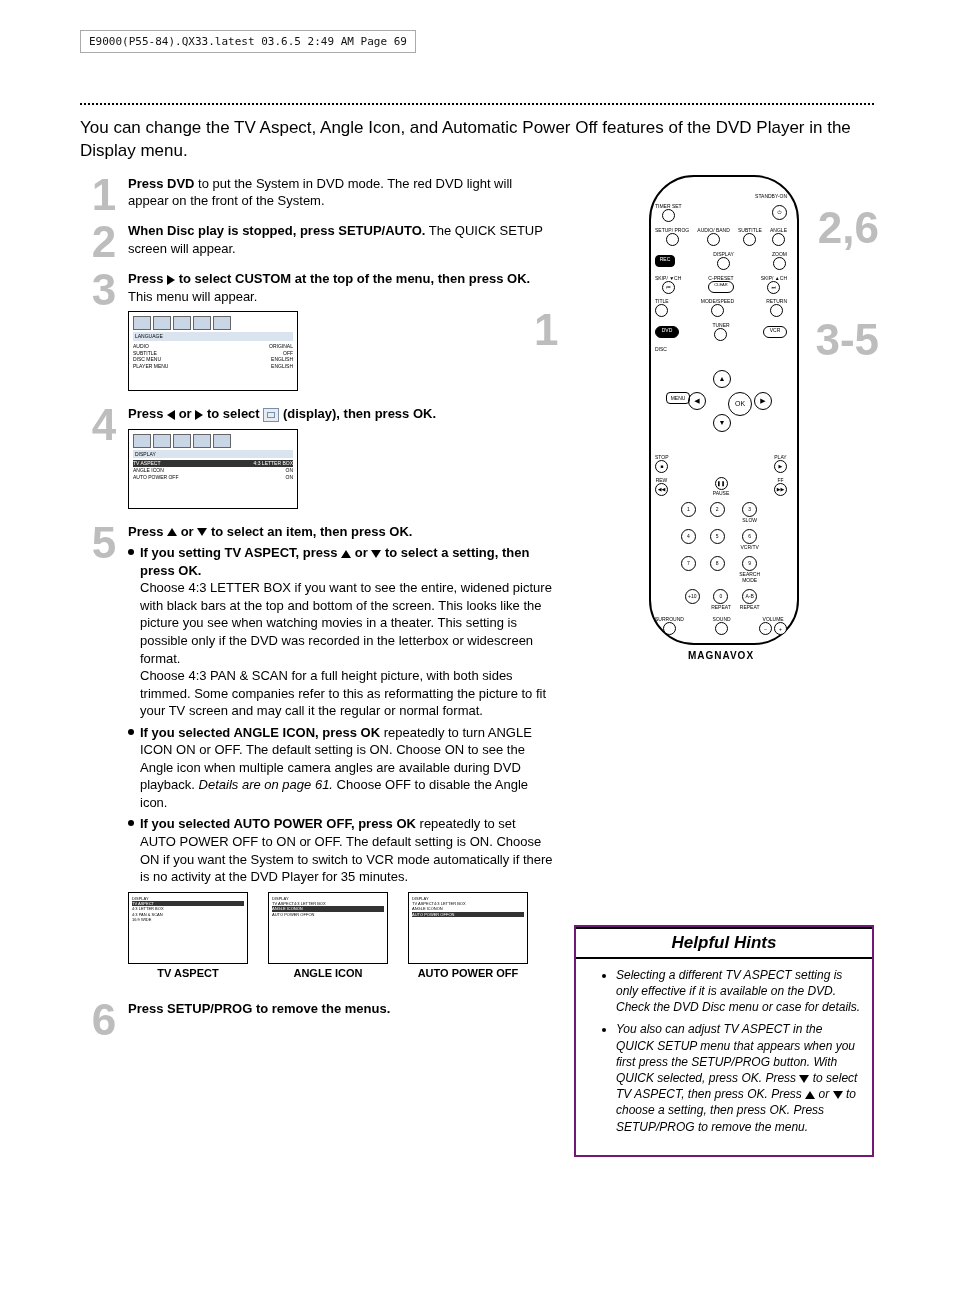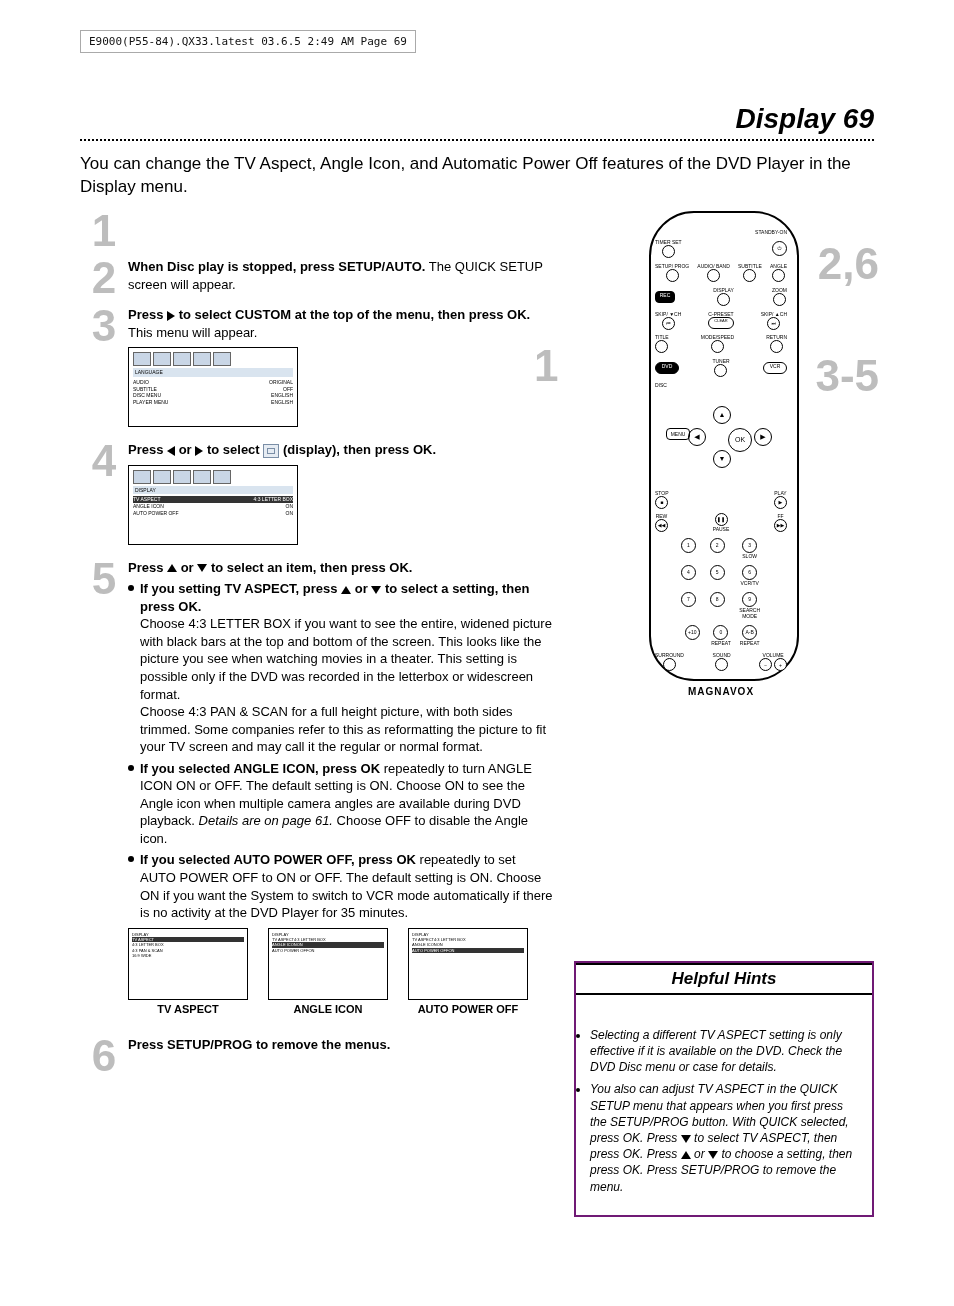--- a/index.html
+++ b/index.html
@@ -243,24 +243,23 @@
   .hints-title {
     text-align: center;
     font-style: italic;
     font-weight: bold;
     font-size: 17px;
     padding: 4px;
     border-bottom: 2px solid #000;
     border-top: 2px solid #000;
   }
   .hints-body {
-    padding: 8px 10px 14px 0;
+    padding: 8px 10px 14px 26px;
     font-style: italic;
     line-height: 1.35;
-    margin-top: 24px;
   }
   .hints-body ul {
     margin: 0;
     padding-left: 14px;
   }
   .hints-body li {
     margin-bottom: 6px;
   }
   .tri {
     display: inline-block;
@@ -293,31 +292,33 @@
     font-size: 14px;
   }
 </style>
 </head>
 <body>
 
 <div class="page">
 
   <div class="header-bar">E9000(P55-84).QX33.latest  03.6.5 2:49 AM  Page 69</div>
 
-  <div class="page-title">Display  69</div>
   <hr class="dotted-rule">
 
   <div class="intro">You can change the TV Aspect, Angle Icon, and Automatic Power Off features of the DVD Player in the Display menu.</div>
 
   <div class="layout">
 
     <div class="col-left">
 
       <div class="step">
         <div class="step-num">1</div>
+        <div class="step-body">
+          <p><strong>Press DVD</strong><span> to put the System in DVD mode. The red DVD light will appear on the front of the System.</span></p>
+        </div>
       </div>
 
       <div class="step">
         <div class="step-num">2</div>
         <div class="step-body">
           <p><strong>When Disc play is stopped, press SETUP/AUTO.</strong><span> The QUICK SETUP screen will appear.</span></p>
         </div>
       </div>
 
       <div class="step">

